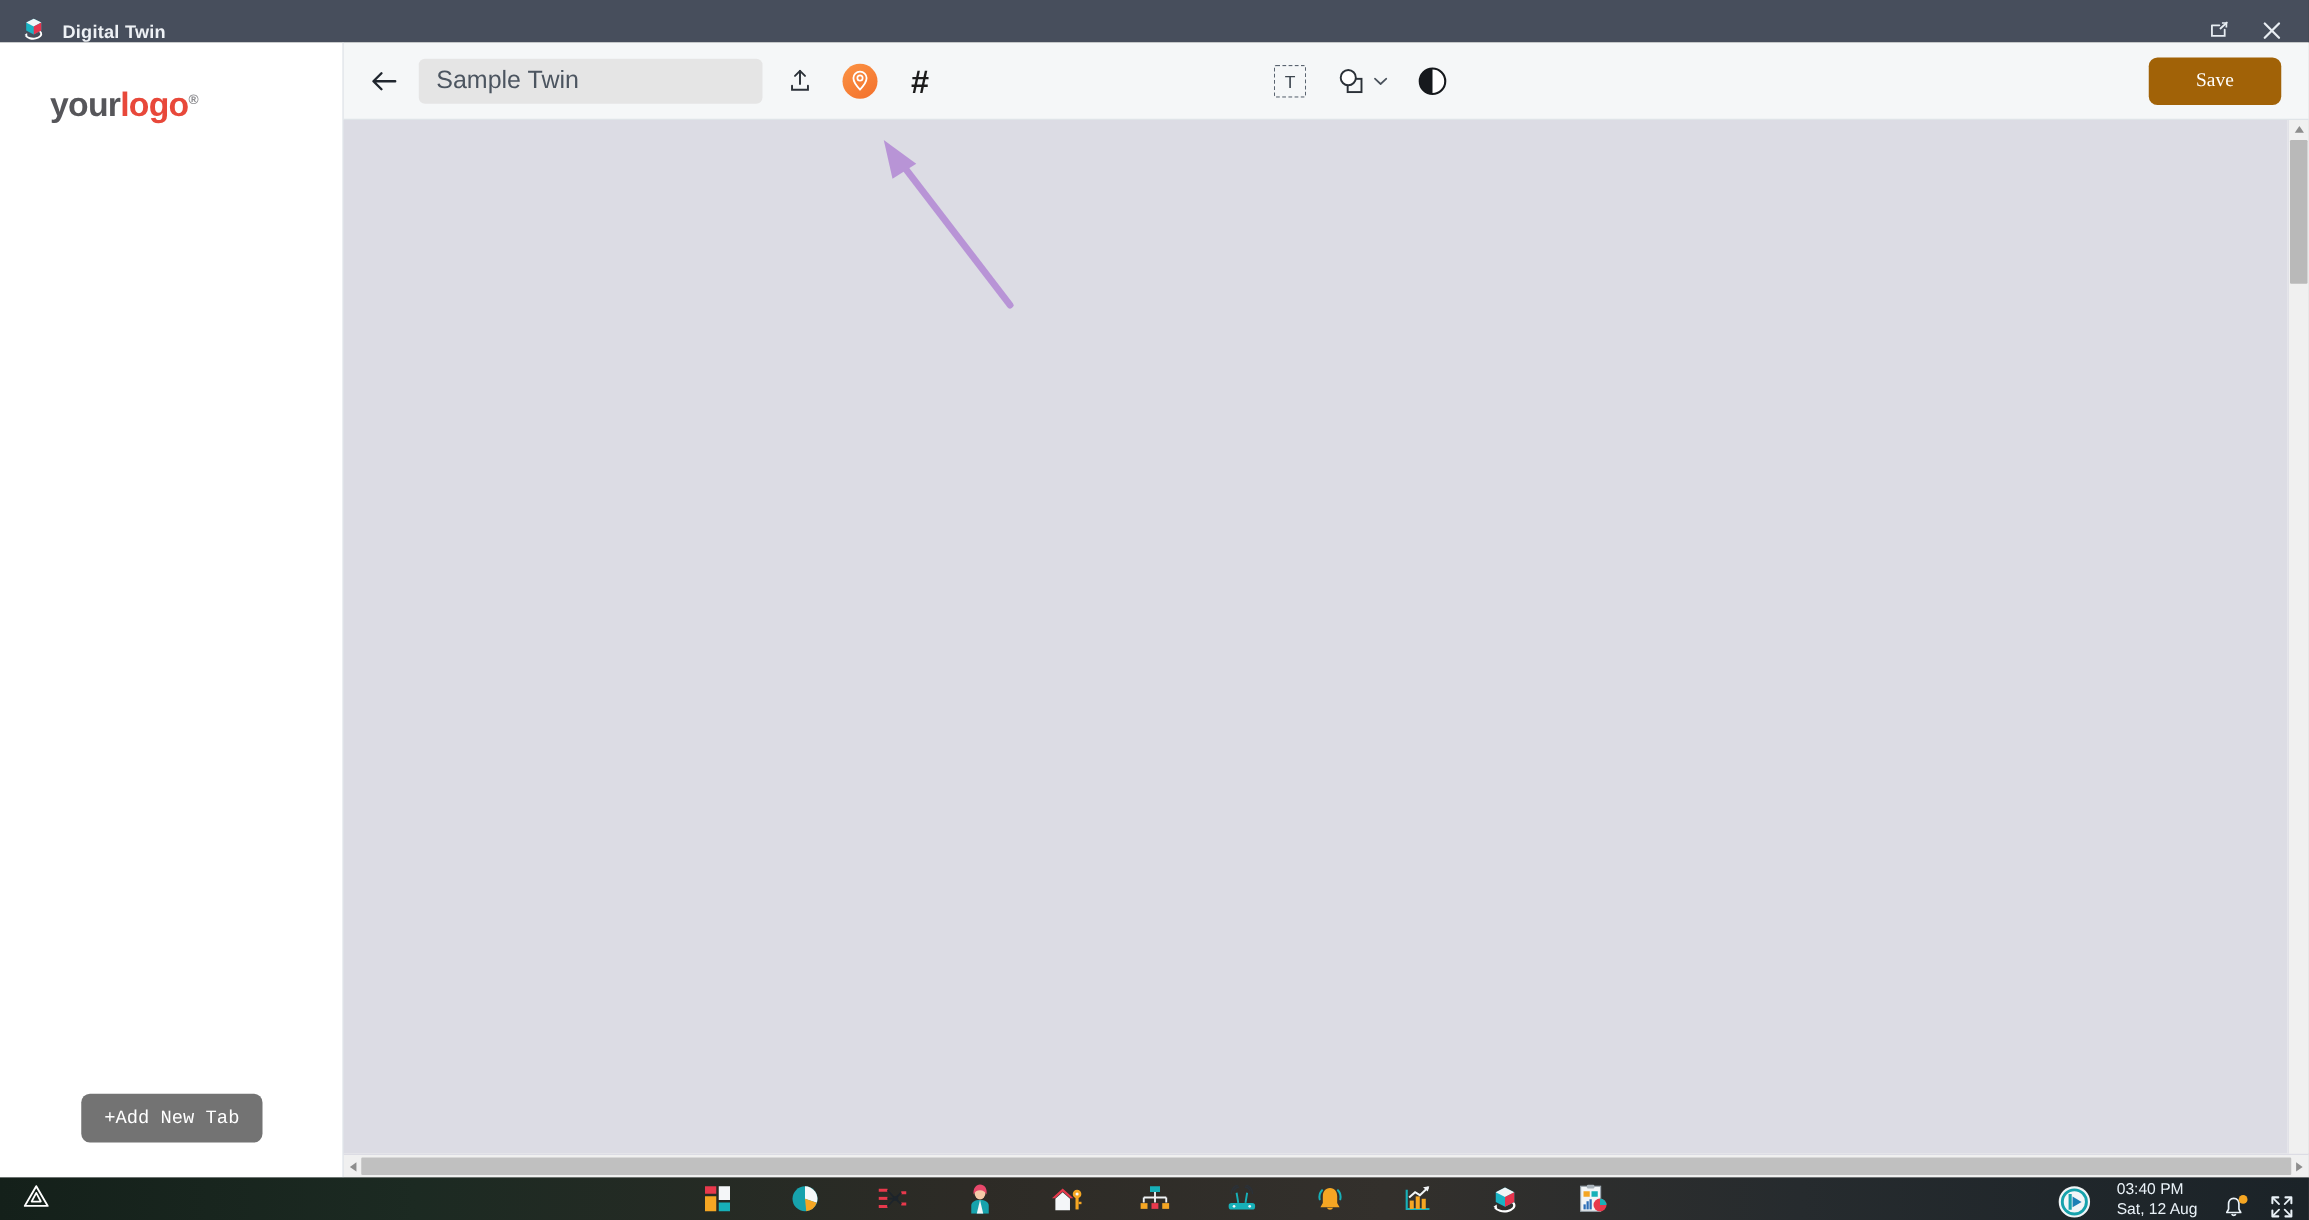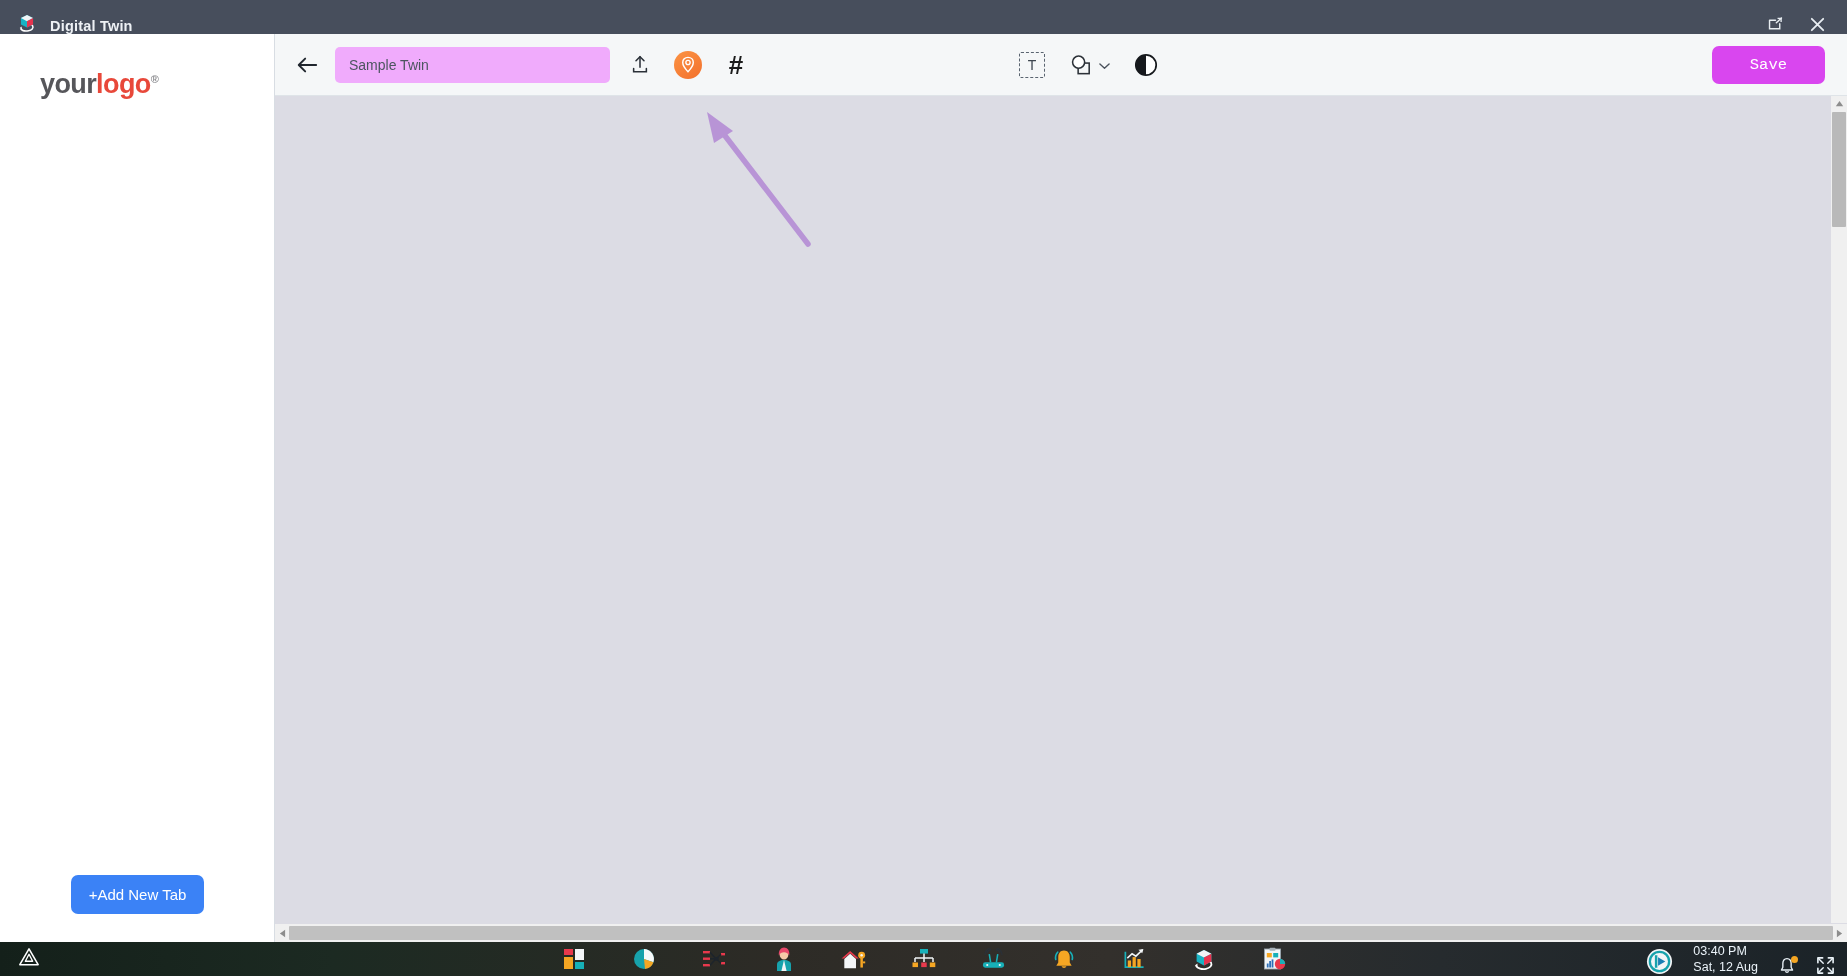--- a/index.html
+++ b/index.html
@@ -39,35 +39,35 @@
 
   .nav-item{
     display:flex; align-items:center; gap:14px;
     height:44px; padding-left:26px; cursor:pointer;
   }
   .nav-item.active{ background:#eaf6fd; }
   .nav-label{ color:#1d9bd8; font-size:14.5px; font-weight:bold; }
 
   .addtab-wrap{ position:absolute; left:0; bottom:28px; width:275px; display:flex; justify-content:center; }
   .addtab{
-    background:#3b82f6; color:#fff; border:none; border-radius:7px;
-    font-size:15px; font-family:Liberation Sans, sans-serif; padding:11px 18px; cursor:pointer;
+    background:#737373; color:#fff; border:none; border-radius:7px;
+    font-size:15px; font-family:Liberation Mono, monospace; padding:11px 18px; cursor:pointer;
   }
 
   
   .toolbar{
     position:absolute; left:275px; top:0; width:1572px; height:62px;
     background:#f5f7f8; border-bottom:1px solid #dfe4e8;
     display:flex; align-items:center;
   }
   .back-arrow{ margin-left:18px; width:28px; height:28px; display:flex; align-items:center; justify-content:center; cursor:pointer; }
   .twin-name{
-    margin-left:14px; width:275px; height:36px; background:#f0abfc;
+    margin-left:14px; width:275px; height:36px; background:#e5e5e5;
     border:none; border-radius:5px; padding:0 14px;
-    font-family:inherit; font-size:14px; color:#4c5560;
+    font-family:inherit; font-size:20px; color:#4c5560;
   }
   .tool-ico{
     width:36px; height:36px; margin-left:12px; display:flex;
     align-items:center; justify-content:center; cursor:pointer;
   }
   .pin-badge{
     width:28px; height:28px; border-radius:50%;
     background:linear-gradient(145deg,#fb9344,#f3702c);
     display:flex; align-items:center; justify-content:center;
   }
@@ -76,22 +76,22 @@
   .center-tools{ margin-left:265px; display:flex; align-items:center; gap:24px; }
   .t-box{
     width:26px; height:26px; border:1.6px dashed #5a6470; border-radius:2px;
     display:flex; align-items:center; justify-content:center;
     font-size:14px; color:#3d464f; cursor:pointer;
   }
   .shape-tool{ display:flex; align-items:center; gap:5px; cursor:pointer; }
 
   .save-btn{
     margin-left:auto; margin-right:22px;
-    background:#d946ef; color:#fff; border:none; border-radius:7px;
-    font-family:Liberation Mono, monospace; font-size:15.5px; padding:10px 38px; cursor:pointer;
+    background:#a16207; color:#fff; border:none; border-radius:7px;
+    font-family:Liberation Serif, serif; font-size:15.5px; padding:10px 38px; cursor:pointer;
   }
 
   
   .canvas{
     position:absolute; left:275px; top:62px;
     width:1555px; height:827px; background:#dcdce4; overflow:hidden;
   }
   
   .vscroll{
     position:absolute; right:0; top:62px; width:17px; height:827px;

